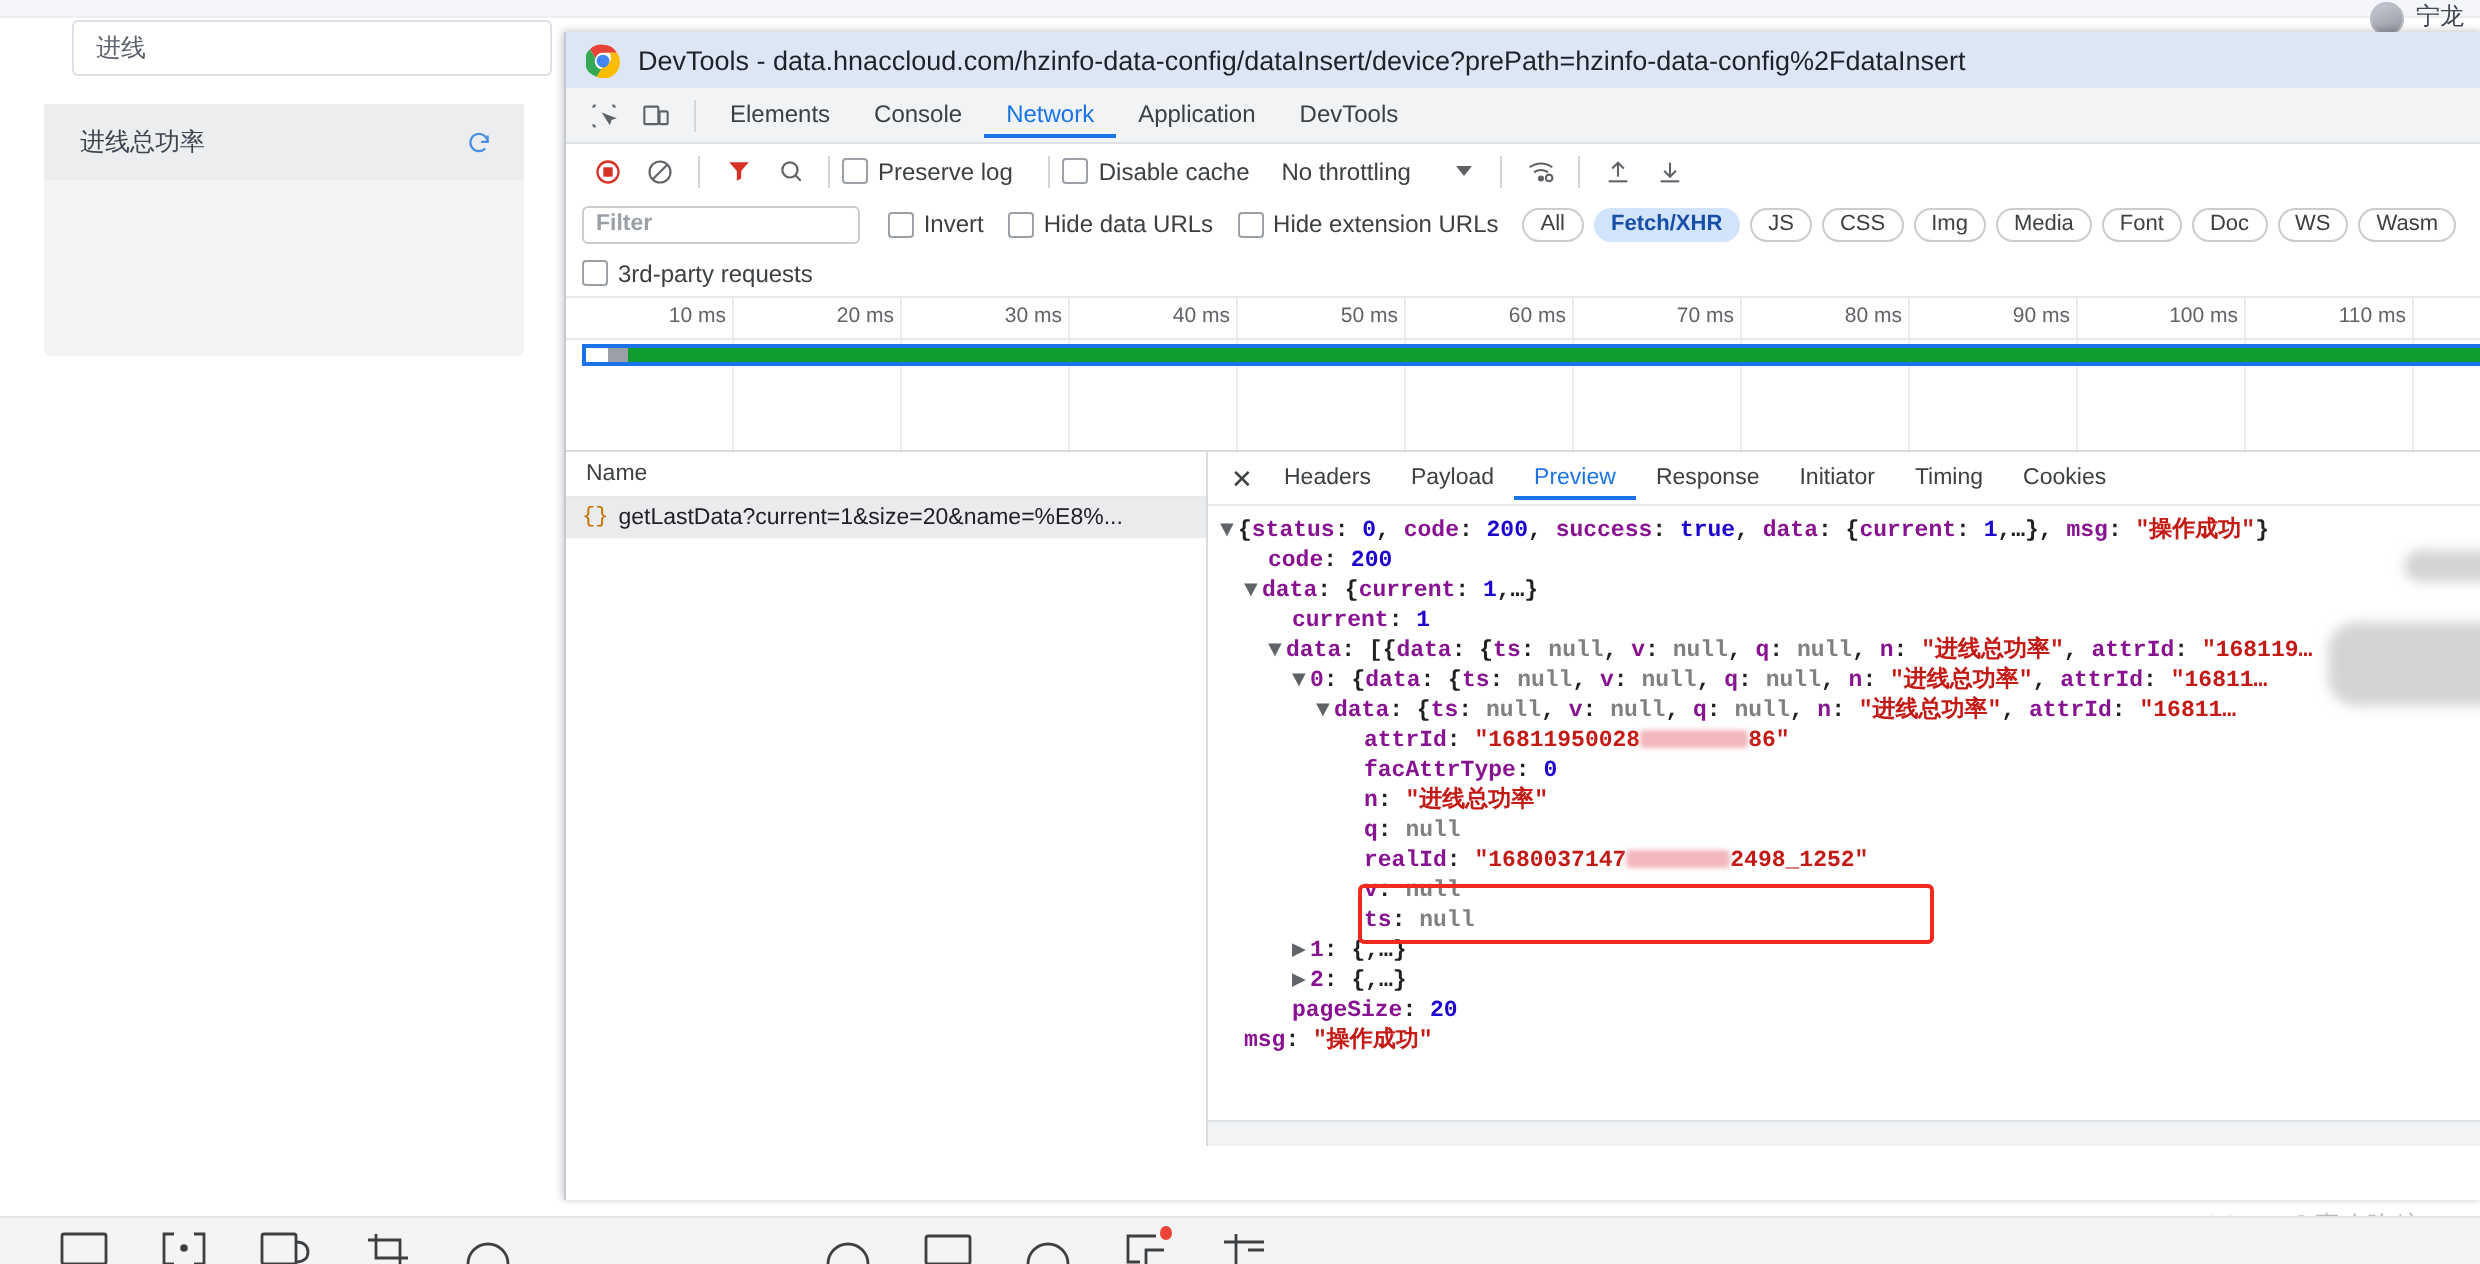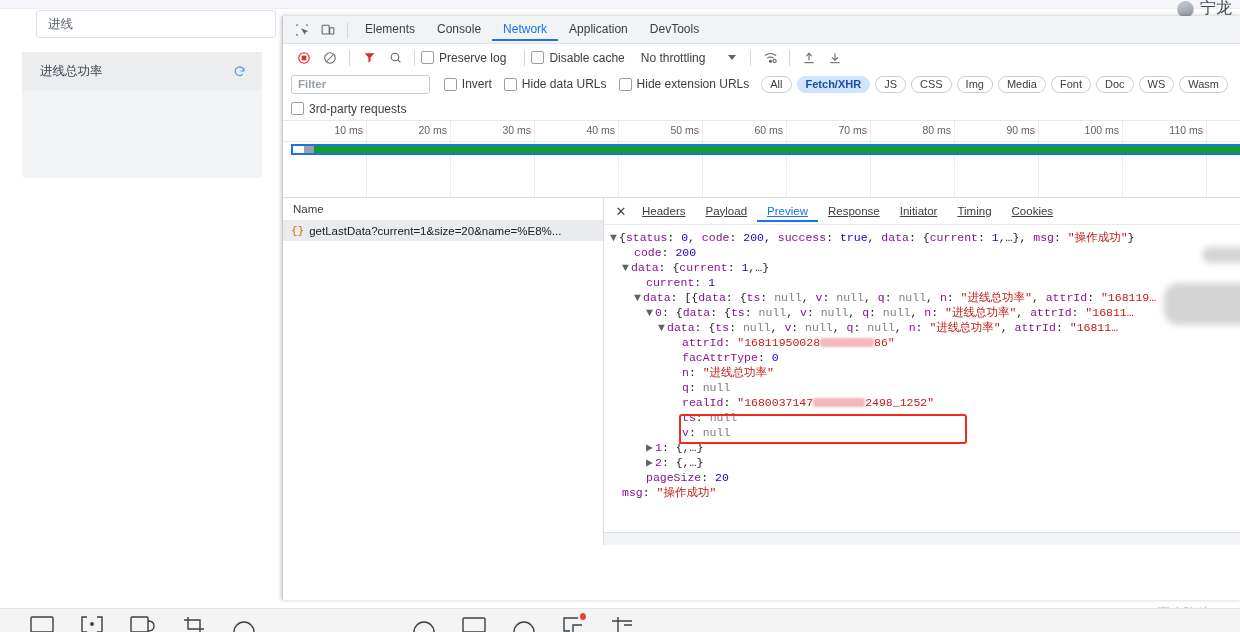--- a/index.html
+++ b/index.html
@@ -14,21 +14,21 @@
 
   
   .bg-page { position: absolute; left: 0; top: 0; width: 1240px; height: 608px; background: #ffffff; }
   .bg-topbar {
     position: absolute; left: 0; top: 0; width: 1240px; height: 8px;
     background: #f4f6fa; border-bottom: 1px solid #eceef2;
   }
   .bg-user {
     position: absolute; right: 8px; top: 0px; height: 16px;
     display: flex; align-items: center; gap: 6px;
-    font-size: 16px; color: #404756;
+    font-size: 12px; color: #404756;
   }
   .bg-avatar {
     width: 15px; height: 15px; border-radius: 50%;
     background: linear-gradient(160deg,#c9ccd3,#8d939e);
     border: 1px solid #b9bcc4;
     position: relative; top: 1px;
   }
   .bg-search {
     position: absolute; left: 36px; top: 10px; width: 240px; height: 28px;
     background: #ffffff; border: 1px solid #dcdfe6; border-radius: 3px;
@@ -151,30 +151,30 @@
     font-size: 11.5px; color: #202124; background: #eaebed; white-space: nowrap; overflow: hidden;
   }
   .req-icon { color: #c77100; font-size: 11px; font-family: "Liberation Mono", monospace; }
 
   .right-pane { flex: 1; background: #fff; display: flex; flex-direction: column; min-width: 0; }
   .detail-tabs {
     height: 26px; display: flex; align-items: center; gap: 0;
     border-bottom: 1px solid #e6e8ea; padding-left: 6px; font-size: 11.5px; color: #3c4043;
   }
   .close-x { width: 22px; display:flex; align-items:center; justify-content:center; color:#3c4043; font-size: 13px; }
-  .d-tab { padding: 4px 10px 5px; white-space: nowrap; text-decoration: underline; }
+  .d-tab { padding: 4px 10px 5px; white-space: nowrap; }
   .d-tab.selected { color: #1a73e8; border-bottom: 2px solid #1a73e8; padding-bottom: 3px; }
 
   .json-view {
     flex: 1; overflow: hidden; position: relative;
     font-family: "Liberation Mono", monospace;
     font-size: 11.5px; line-height: 15px; color: #202124;
     padding: 5px 0 0 6px; white-space: nowrap;
   }
-  .jl { height: 15px; white-space: nowrap; }
+  .jl { height: 15px; white-space: nowrap; font-weight: bold; }
   .arrow { display: inline-block; width: 9px; color: #5f6368; }
   .k { color: #881391; }
   .num { color: #1c00cf; }
   .str { color: #c41a16; }
   .nul { color: #808080; }
   .pun { color: #202124; }
   .blur {
     display: inline-block; background: #f1b7bd; border-radius: 2px;
     vertical-align: middle; filter: blur(1.2px);
   }
@@ -225,20 +225,31 @@
         <svg class="refresh-icon" viewBox="0 0 24 24" fill="none" stroke="currentColor" stroke-width="2">
           <path d="M20 11a8 8 0 1 0-2.2 6.1"></path>
             <polyline points="20 5 20 11 14 11"></polyline>
         </svg>
       </div>
     </div>
   </div>
 
   <div class="devtools">
 
+    <div class="dt-titlebar">
+      <svg class="chrome-logo" viewBox="0 0 48 48">
+        <circle cx="24" cy="24" r="23" fill="#fff"></circle>
+        <path d="M24 1a23 23 0 0 1 19.9 11.5H24a11.5 11.5 0 0 0-10.8 7.6L5.6 7.4A23 23 0 0 1 24 1z" fill="#ea4335"></path>
+        <path d="M5.6 7.4l7.6 12.7a11.5 11.5 0 0 0 9.2 15.8L15 46.3A23 23 0 0 1 5.6 7.4z" fill="#34a853"></path>
+        <path d="M43.9 12.5A23 23 0 0 1 15 46.3l9-15.6a11.5 11.5 0 0 0 9-18.2z" fill="#fbbc05"></path>
+        <circle cx="24" cy="24" r="9" fill="#4285f4"></circle>
+        <circle cx="24" cy="24" r="7" fill="#fff" opacity=".0"></circle>
+      </svg>
+      <span>DevTools - data.hnaccloud.com/hzinfo-data-config/dataInsert/device?prePath=hzinfo-data-config%2FdataInsert</span>
+    </div>
 
     <div class="dt-tabbar">
       <span class="dt-iconbtn">
         <svg width="14" height="14" viewBox="0 0 24 24" fill="none" stroke="currentColor" stroke-width="1.8">
           <path d="M3 3h4M3 3v4M21 3h-4M21 3v4M3 21h4M3 21v-4" stroke-dasharray="2 2"></path>
           <path d="M10 9l7 11 1.5-4.5L23 14z" fill="currentColor" stroke="none"></path>
         </svg>
       </span>
       <span class="dt-iconbtn">
         <svg width="14" height="14" viewBox="0 0 24 24" fill="none" stroke="currentColor" stroke-width="1.8">
@@ -457,24 +468,24 @@
           <div class="jl" style="padding-left:72px">
             <span class="k">n</span><span class="pun">: </span><span class="str">"进线总功率"</span>
           </div>
           <div class="jl" style="padding-left:72px">
             <span class="k">q</span><span class="pun">: </span><span class="nul">null</span>
           </div>
           <div class="jl" style="padding-left:72px">
             <span class="k">realId</span><span class="pun">: </span><span class="str">"1680037147</span><span class="blur" style="width:52px;height:9px"></span><span class="str">2498_1252"</span>
           </div>
           <div class="jl" style="padding-left:72px">
+            <span class="k">v</span><span class="pun">: </span><span class="nul">null</span>
+          </div>
+          <div class="jl" style="padding-left:72px">
             <span class="k">ts</span><span class="pun">: </span><span class="nul">null</span>
-          </div>
-          <div class="jl" style="padding-left:72px">
-            <span class="k">v</span><span class="pun">: </span><span class="nul">null</span>
           </div>
           <div class="jl" style="padding-left:36px">
             <span class="arrow">▶</span><span class="k">1</span><span class="pun">: {,…}</span>
           </div>
           <div class="jl" style="padding-left:36px">
             <span class="arrow">▶</span><span class="k">2</span><span class="pun">: {,…}</span>
           </div>
           <div class="jl" style="padding-left:36px">
             <span class="k">pageSize</span><span class="pun">: </span><span class="num">20</span>
           </div>

